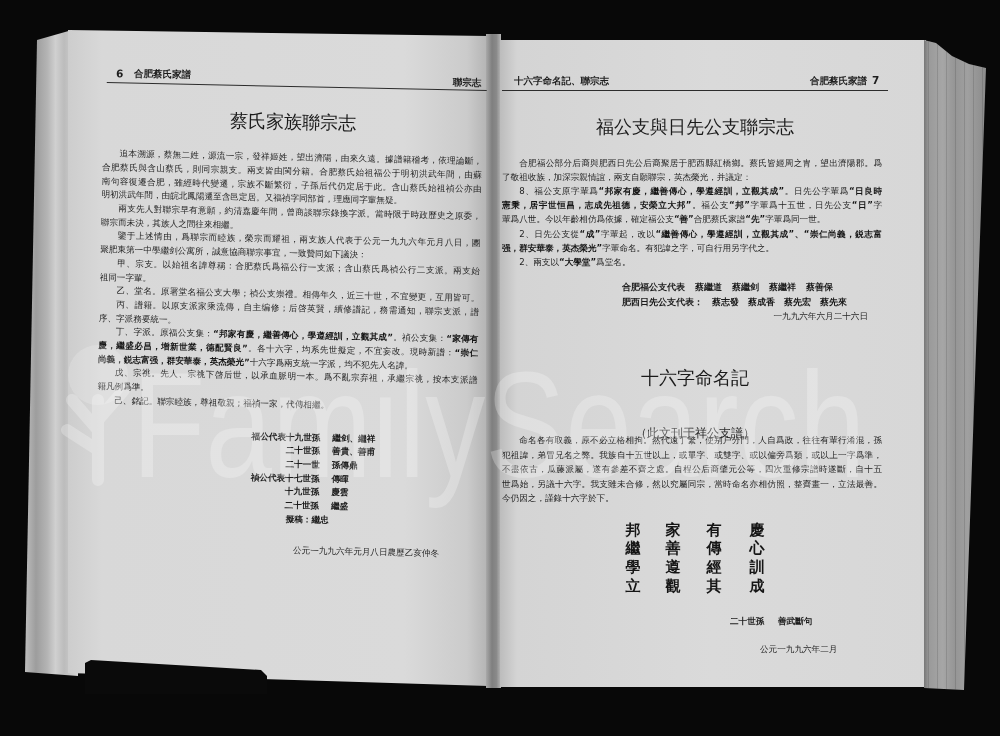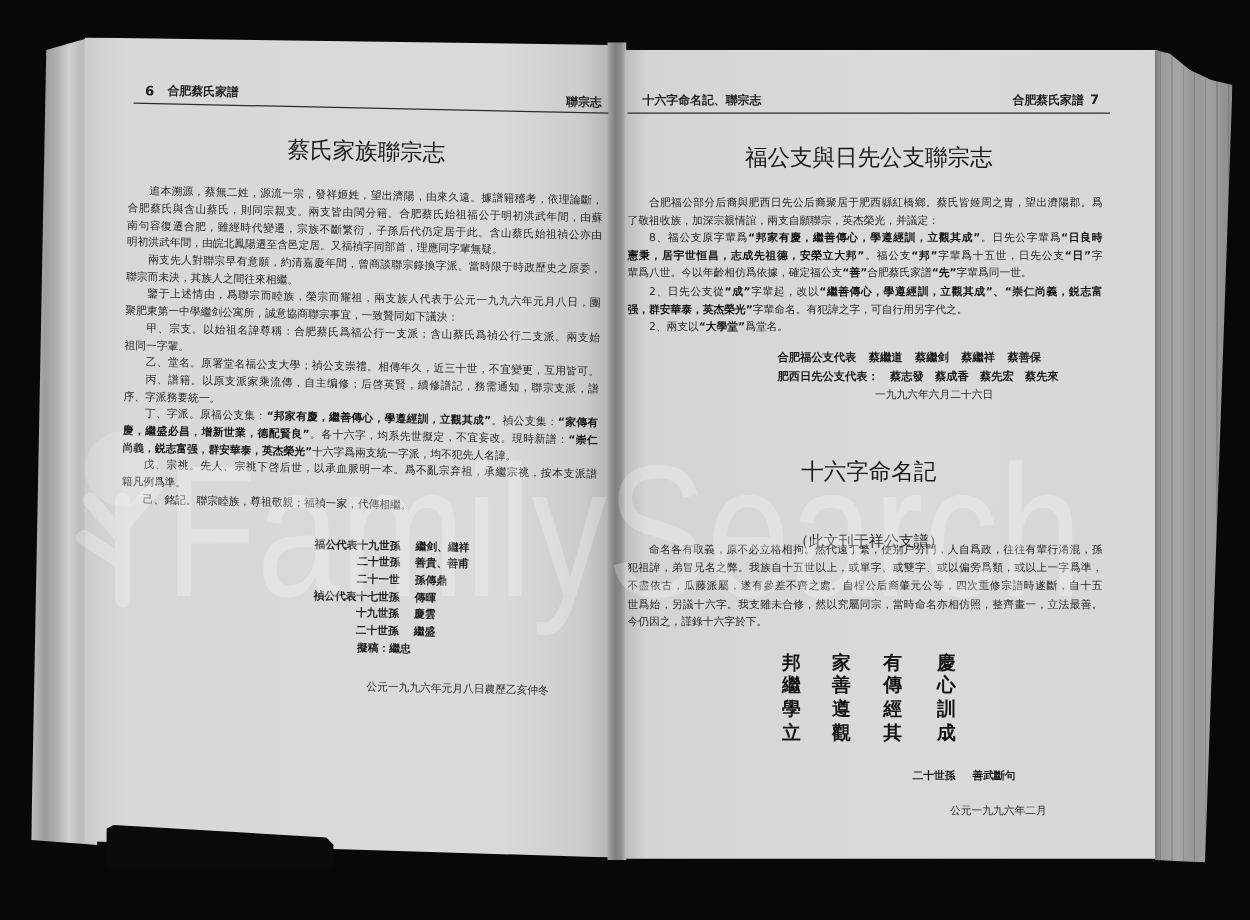--- a/index.html
+++ b/index.html
@@ -148,21 +148,21 @@
     <span>蔡繼祥</span>
     <span>蔡善保</span>
   </div>
   <div class="sigrow" style="left:622px;top:296px;gap:9px">
     <span>肥西日先公支代表：</span>
     <span>蔡志發</span>
     <span>蔡成香</span>
     <span>蔡先宏</span>
     <span>蔡先來</span>
   </div>
-  <div class="sig plain" style="left:700px;top:310px;width:168px;text-align:left">一九九六年六月二十六日</div>
+  <div class="sig plain" style="left:700px;top:310px;width:168px;text-align:right">一九九六年六月二十六日</div>
 
   <div class="title" style="left:502px;top:367px;width:386px">十六字命名記</div>
   <div class="subtitle" style="left:502px;top:426px;width:386px">（此文刊于祥公支譜）</div>
 
   <div class="ln j ind" style="left:502px;top:433px"><span>命名各有取義，原不必立格相拘。然代遠丁繁，使别户分門，人自爲政，往往有輩行淆混，孫</span></div>
   <div class="ln j" style="left:502px;top:447.5px"><span>犯祖諱，弟冒兄名之弊。我族自十五世以上，或單字、或雙字、或以偏旁爲類，或以上一字爲準，</span></div>
   <div class="ln j" style="left:502px;top:462px"><span>不盡依古，瓜藤派屬，遂有參差不齊之處。自桯公后裔肇元公等，四次重修宗譜時遂斷，自十五</span></div>
   <div class="ln j" style="left:502px;top:476.5px"><span>世爲始，另議十六字。我支雖未合修，然以究屬同宗，當時命名亦相仿照，整齊畫一，立法最善。</span></div>
   <div class="ln" style="left:502px;top:491px"><span>今仍因之，謹錄十六字於下。</span></div>
 

